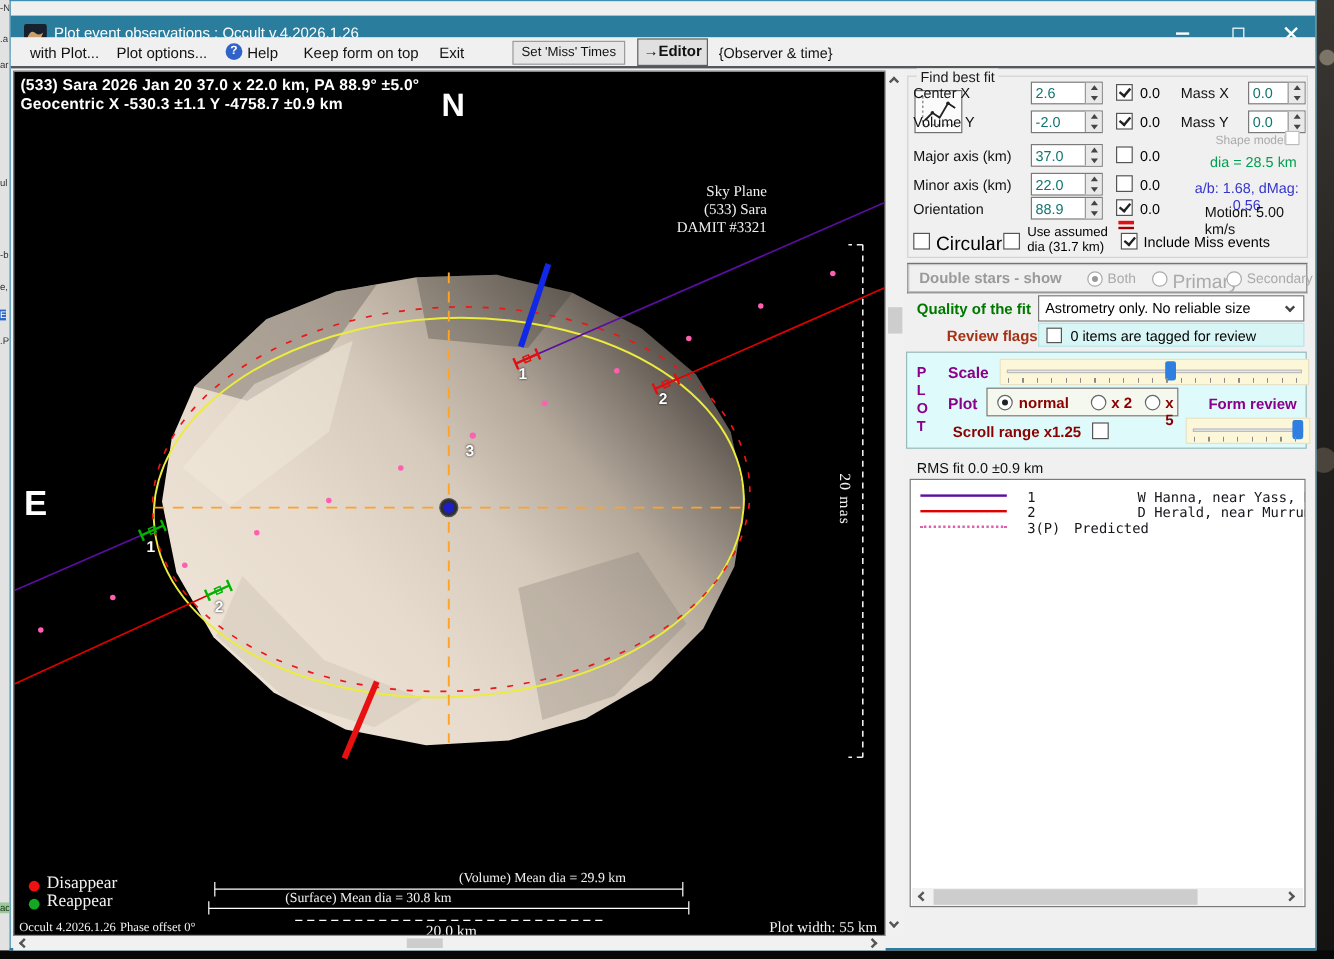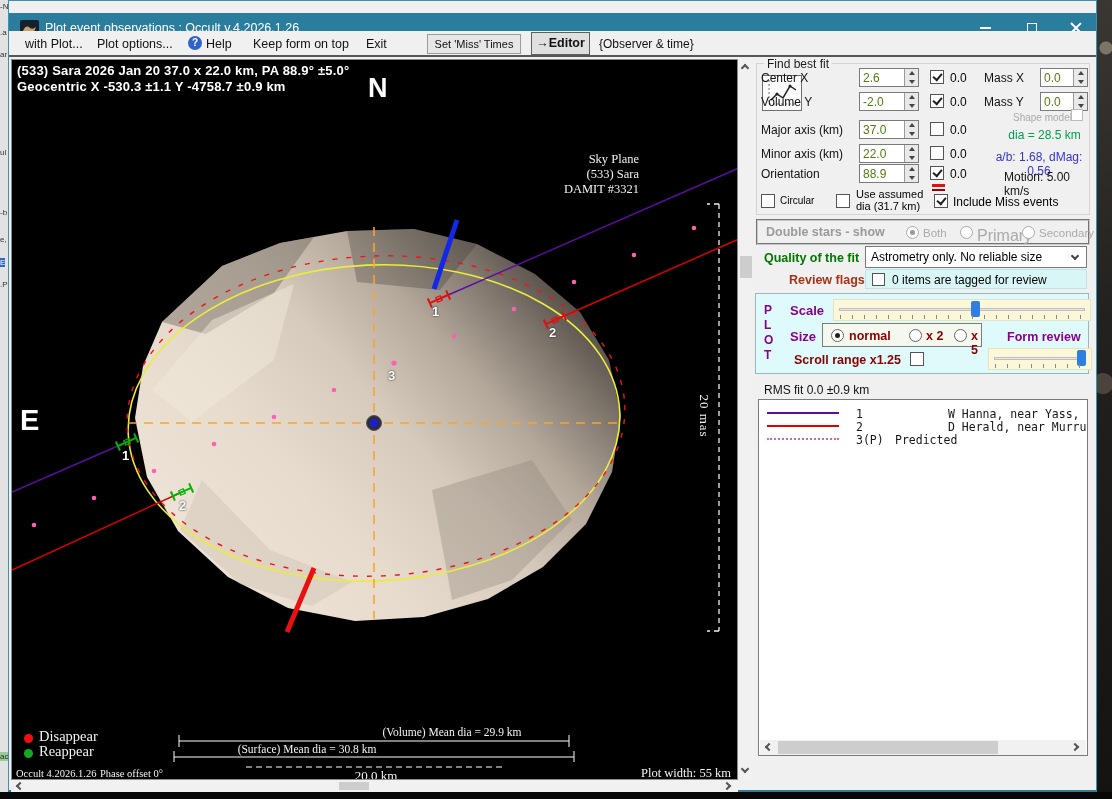--- a/index.html
+++ b/index.html
@@ -54,21 +54,21 @@
   
   .sb { background:#f1f1f1; }
   .sb-thumb { position:absolute; background:#cdcdcd; }
   .chev { position:absolute; width:6px; height:6px; border-left:2px solid #555; border-bottom:2px solid #555; }
   .chev.left { transform:rotate(45deg);} .chev.right { transform:rotate(-135deg);}
   .chev.up { transform:rotate(135deg);} .chev.down { transform:rotate(-45deg);}
   
   .grouplab { font-size:12px; color:#1a1a1a; background:#f0f0f0; padding:0 3px; }
   .gbox { border:1px solid #d3d3d3; }
   .rlabel { font-size:12px; color:#111; text-align:left; white-space:nowrap; }
-  .nbox { height:19px; background:#fff; border:1px solid #7a7a7a; font-size:12px; color:#4d7c0f; }
+  .nbox { height:19px; background:#fff; border:1px solid #7a7a7a; font-size:12px; color:#0f766e; }
   .nval { position:absolute; left:3px; top:2px; }
   .spin { position:absolute; right:0; top:0; width:14px; height:100%; border-left:1px solid #9a9a9a; background:#e9e9e9; }
   .spin .sbb { position:absolute; left:0; width:100%; height:50%; display:flex; align-items:center; justify-content:center; }
   .spin .sbb.up { top:0; } .spin .sbb.dn { bottom:0; }
   .tri-up { width:0;height:0;border-left:3px solid transparent;border-right:3px solid transparent;border-bottom:4px solid #444; }
   .tri-dn { width:0;height:0;border-left:3px solid transparent;border-right:3px solid transparent;border-top:4px solid #444; }
   .cb { width:14px; height:14px; background:#fff; border:1px solid #555; }
   .cb.checked::after { content:""; position:absolute; left:2px; top:2px; width:7px; height:4px;
        border-left:2px solid #222; border-bottom:2px solid #222; transform:rotate(-50deg); }
   .radio { width:13px; height:13px; border-radius:50%; background:#fff; border:1px solid #666; }
@@ -400,21 +400,21 @@
           </span>
         </span>
     </div>
     <div class="abs" style="left:1004px;top:111px;font-size:10px;color:#aaa">Shape model</div>
     <div class="cb abs" style="left:1062px;top:108px;width:12px;height:12px;border-color:#bbb"></div>
     <div class="abs" style="left:988px;top:127px;width:95px;text-align:center;font-size:12px;color:#00a050">dia = 28.5 km</div>
     <div class="abs" style="left:975px;top:149px;width:110px;text-align:center;font-size:12px;color:#3535cc">a/b: 1.68, dMag: 0.56</div>
     <div class="abs" style="left:995px;top:169px;font-size:12px;color:#111">Motion: 5.00 km/s</div>
 
     <div class="cb abs" style="left:752px;top:193px"></div>
-    <div class="abs" style="left:771px;top:194px;font-size:10px">Circular</div>
+    <div class="abs" style="left:771px;top:194px;font-size:16px">Circular</div>
     <div class="cb abs" style="left:827px;top:193px"></div>
     <div class="abs" style="left:847px;top:187px;font-size:11px;line-height:12px">
       <div>Use assumed</div>
       <div>dia (31.7 km)</div>
     </div>
     <div class="cb checked abs" style="left:925px;top:193px"></div>
     <div class="abs" style="left:944px;top:194px;font-size:12px">Include Miss events</div>
 
     <div class="abs" style="left:747px;top:218px;width:334px;height:26px;border:2px groove #c8c8c8">
       <div class="abs" style="left:8px;top:4px;font-size:12.5px;font-weight:bold;color:#9a9a9a">Double stars - show</div>
@@ -444,21 +444,21 @@
       <div class="purple abs" style="left:8px;top:39px;font-size:12px">O</div>
       <div class="purple abs" style="left:8px;top:54px;font-size:12px">T</div>
 
       <div class="purple abs" style="left:34px;top:9px;font-size:13px">Scale</div>
       <div class="slider abs" style="left:77px;top:5px;width:258px;height:22px">
         <div class="groove"></div>
         <div class="thumb" style="left:137px"></div>
         <div class="ticks"></div>
       </div>
 
-      <div class="purple abs" style="left:34px;top:35px;font-size:13px">Size</div>
+      <div class="purple abs" style="left:34px;top:35px;font-size:13px">Plot</div>
       <div class="abs" style="left:66px;top:29px;width:160px;height:24px;background:#f4f8ef;border:1px solid #7a7a7a">
         <div class="radio sel abs" style="left:8px;top:5px"></div>
         <div class="dkred abs" style="left:26px;top:5px;font-size:12.5px">normal</div>
         <div class="radio abs" style="left:86px;top:5px"></div>
         <div class="dkred abs" style="left:103px;top:5px;font-size:12.5px">x 2</div>
         <div class="radio abs" style="left:131px;top:5px"></div>
         <div class="dkred abs" style="left:148px;top:5px;font-size:12.5px">x 5</div>
       </div>
       <div class="purple abs" style="left:251px;top:36px;font-size:12.5px">Form review</div>
 

